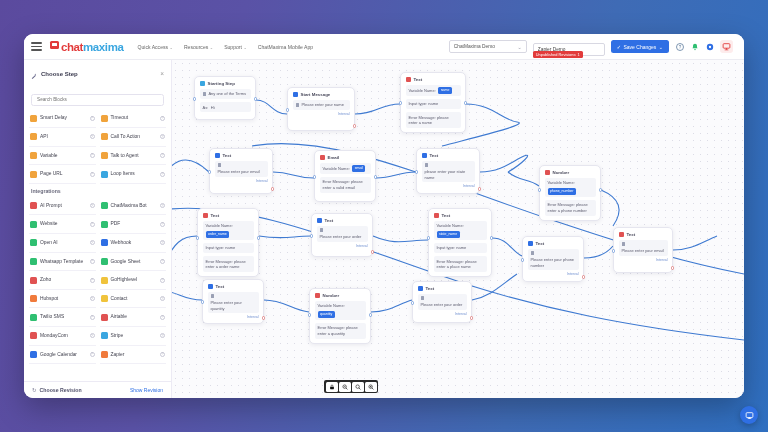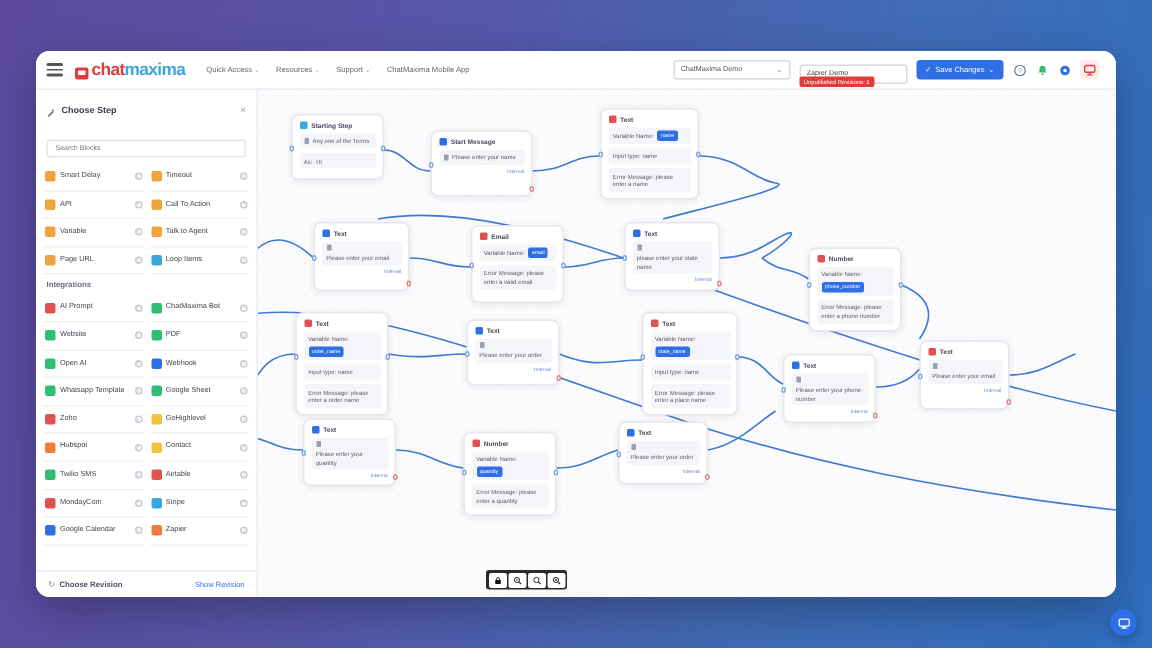--- a/index.html
+++ b/index.html
@@ -22,21 +22,21 @@
   }
 
   
   #topnav {
     height: 26px; flex: 0 0 26px; background:#fff;
     border-bottom: 1px solid #ececf2;
     display: flex; align-items: center; padding: 0 7px; gap: 8px;
   }
   .hamburger { width: 11px; display:flex; flex-direction:column; gap:2px; cursor:pointer; }
   .hamburger i { display:block; height:1.4px; background:#555; border-radius:1px; }
-  .brand { display:flex; align-items:flex-end; gap:2px; }
+  .brand { display:flex; align-items:flex-start; gap:2px; }
   .brand-mark {
     width:9px; height:8px; background:#e23b3b; border-radius:1.5px;
     position:relative; display:inline-block;
   }
   .brand-mark:after{
     content:""; position:absolute; left:2px; top:2px; width:5px; height:3px;
     background:#fff; border-radius:.5px;
   }
   .brand-text { font-size:11.5px; font-weight:700; letter-spacing:-.4px; }
   .brand-text .c1 { color:#e23b3b; }

